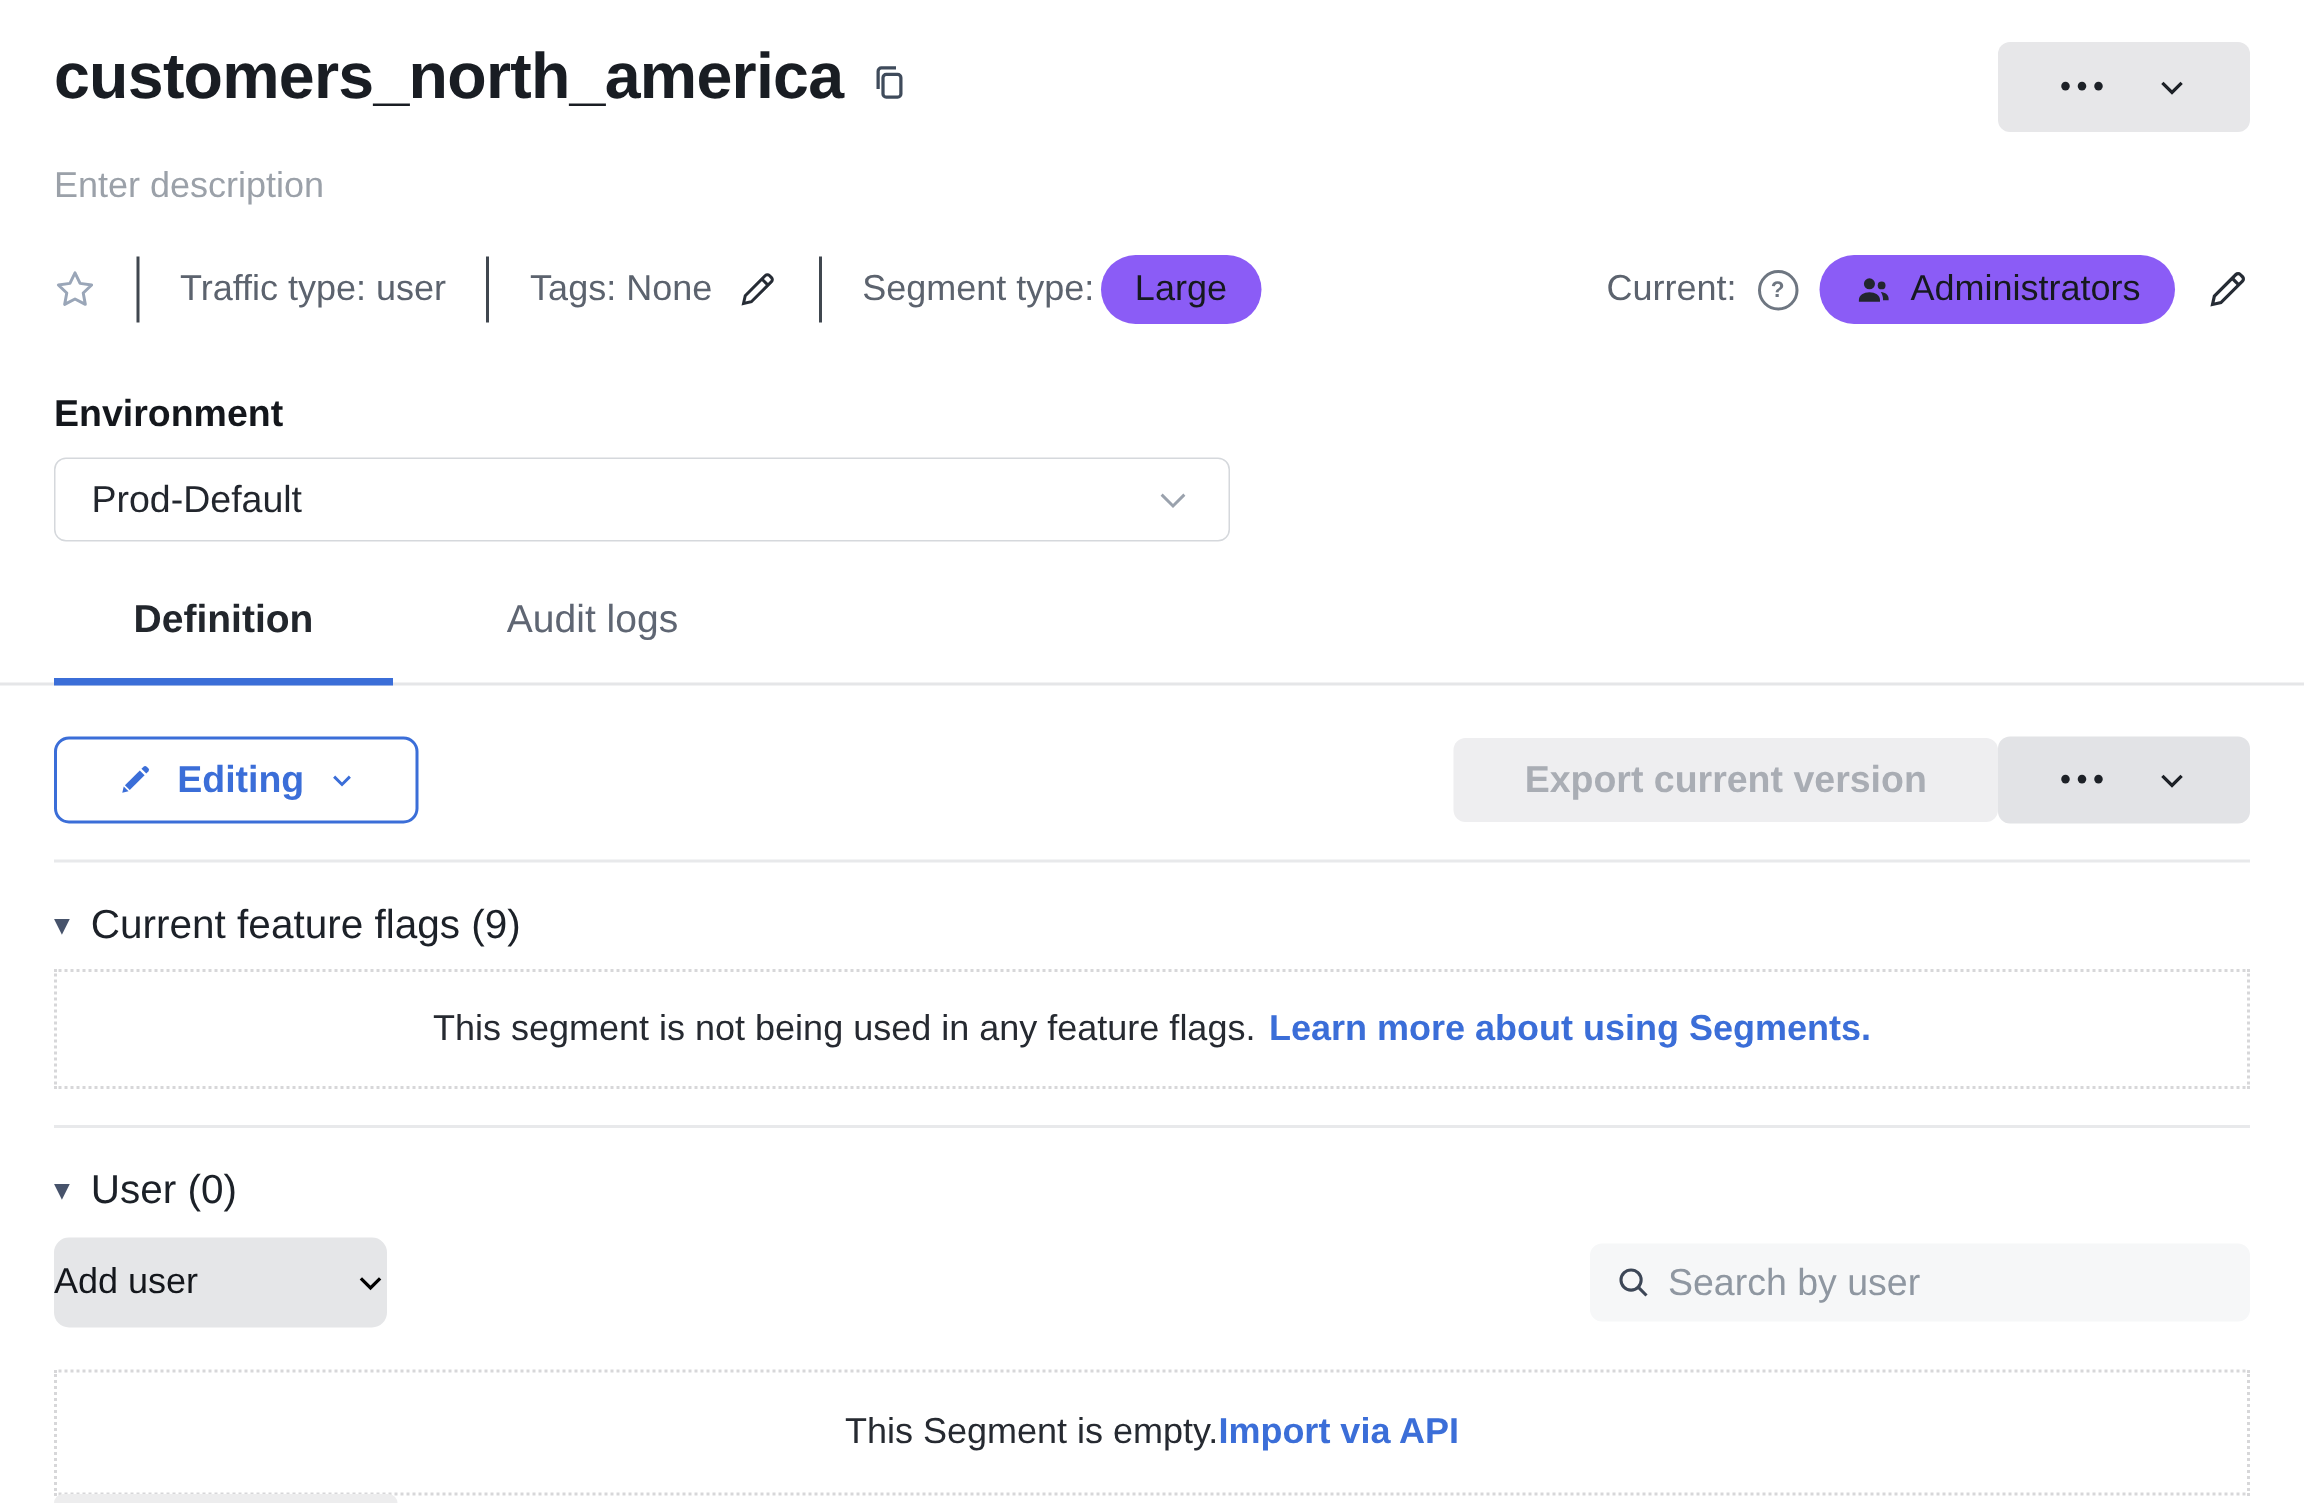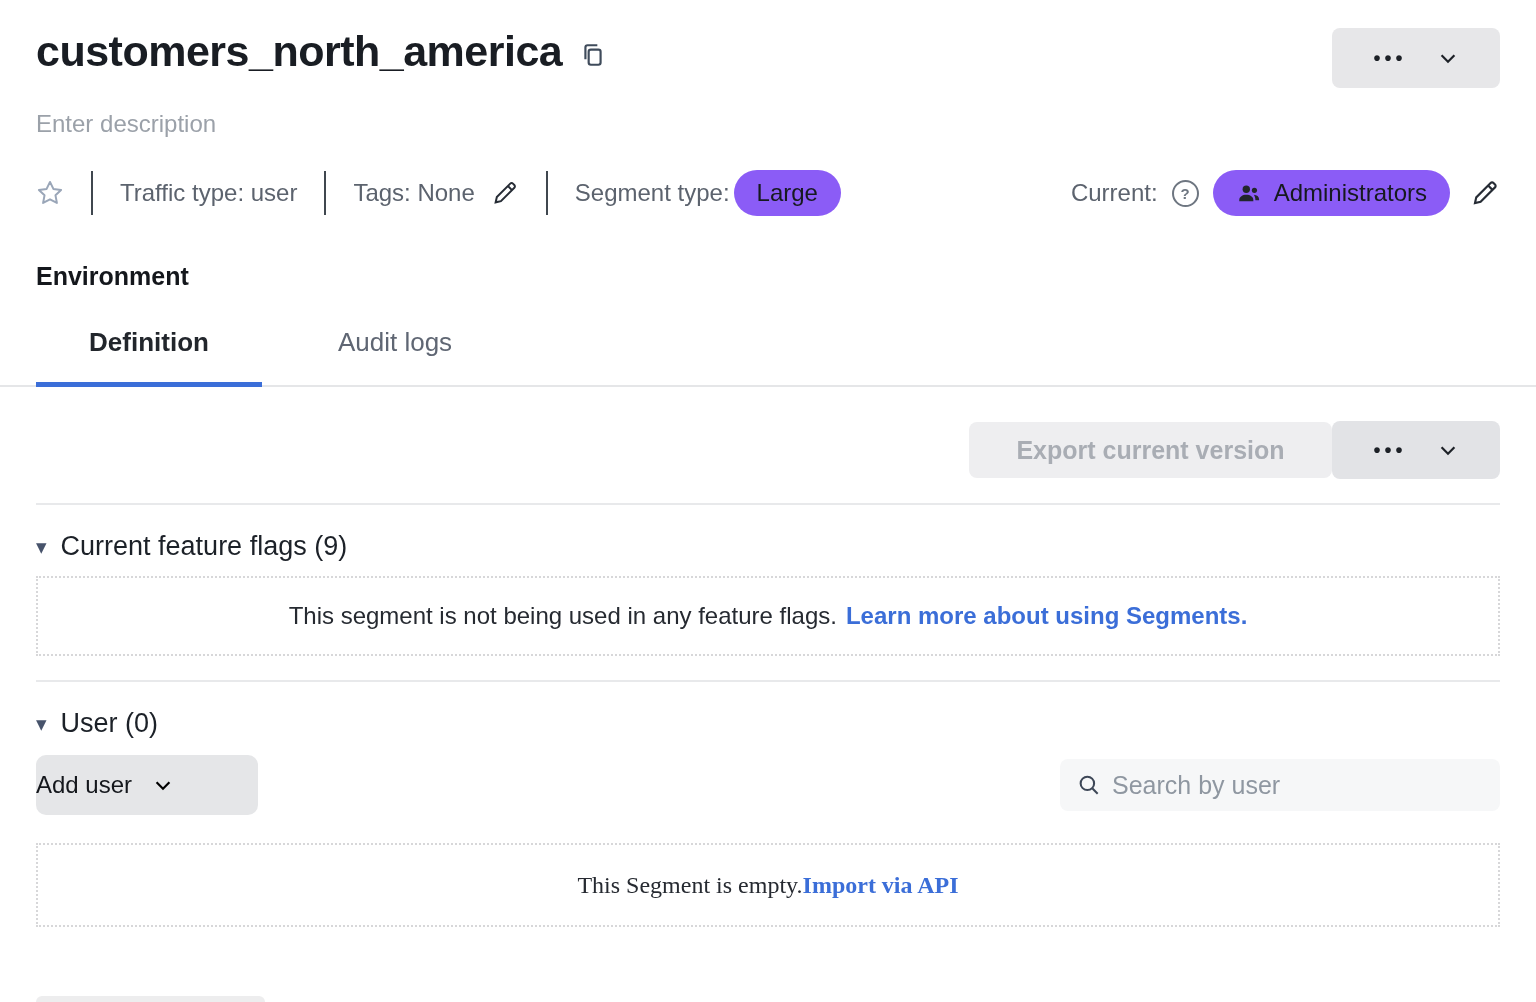--- a/index.html
+++ b/index.html
@@ -89,35 +89,35 @@
     display: flex; align-items: center; justify-content: center;
     font-size: 24px; color: #262a31;
   }
   .dotted-box .inline-link { color: #3b6ed8; font-weight: 700; cursor: pointer; }
   .gap-left { margin-left: 9px; }
 
   
   .user-controls { margin-top: 16px; display: flex; align-items: center; }
   .btn-add-user {
     width: 222px; height: 60px; background: #e5e6e8; border: none; border-radius: 10px;
-    display: flex; align-items: center; justify-content: flex-start; gap: 20px; cursor: pointer;
+    display: flex; align-items: center; justify-content: space-between; gap: 20px; cursor: pointer;
   }
   .btn-add-user .label { font-size: 24px; color: #14171c; font-family: "Liberation Sans", sans-serif; }
   .search-box {
     margin-left: auto; width: 440px; height: 52px; background: #f6f7f8; border-radius: 8px;
     display: flex; align-items: center; padding: 0 16px; gap: 10px;
   }
   .search-icon { color: #3d4757; display: flex; }
   .search-box input {
     border: none; outline: none; background: transparent; width: 100%;
     font-size: 25px; color: #b91c1c; font-family: "Liberation Sans", sans-serif;
   }
   .search-box input::placeholder { color: #8f97a1; }
 
-  .empty-users { margin-top: 28px; min-height: 84px; font-family: Liberation Serif, serif; }
+  .empty-users { margin-top: 28px; min-height: 84px; }
 
   .bottom-partial {
     position: absolute; left: 36px; bottom: 0; width: 229px; height: 6px;
     background: #ededee; border-radius: 6px 6px 0 0;
   }
   svg { display: block; }
 </style>
 </head>
 <body>
 
@@ -184,27 +184,50 @@
       <span class="pencil-icon owners-pencil">
         <svg width="30" height="30" viewBox="0 0 24 24" fill="none" stroke="currentColor" stroke-width="1.7">
           <path d="M4 20 l1-4.5 L16.5 4 a1.6 1.6 0 0 1 2.3 0 l1.2 1.2 a1.6 1.6 0 0 1 0 2.3 L8.5 19 z"></path>
           <path d="M14.5 6 l3.5 3.5"></path>
         </svg>
       </span>
     </span>
   </div>
 
   <div class="env-label">Environment</div>
+  <div class="env-select">
+    <span class="env-select-value">Prod-Default</span>
+    <span class="env-chevron">
+      <svg width="26" height="26" viewBox="0 0 24 24" fill="none" stroke="currentColor" stroke-width="1.8">
+          <path d="M5 9 l7 7 7-7"></path>
+        </svg>
+    </span>
+  </div>
 
   <div class="tabs">
     <div class="tab active">Definition</div>
     <div class="tab inactive">Audit logs</div>
   </div>
 
   <div class="toolbar">
+    <button class="btn-editing">
+      <span>
+        <svg width="24" height="24" viewBox="0 0 24 24" fill="currentColor">
+          <path d="M3.5 20.5 l1-4.2 3.2 3.2 z"></path>
+          <path d="M5.3 15.5 L15.2 5.6 l3.2 3.2 L8.5 18.7 z"></path>
+          <path d="M16.3 4.5 l1.4-1.4 a1.5 1.5 0 0 1 2.1 0 l1.1 1.1 a1.5 1.5 0 0 1 0 2.1 l-1.4 1.4 z"></path>
+        </svg>
+      </span>
+      <span class="label">Editing</span>
+      <span>
+        <svg width="18" height="18" viewBox="0 0 24 24" fill="none" stroke="currentColor" stroke-width="2.6">
+            <path d="M5 9 l7 7 7-7"></path>
+          </svg>
+      </span>
+    </button>
     <div class="toolbar-right">
       <button class="btn-export">Export current version</button>
       <button class="btn-more btn-more2">
         <span class="dots">•••</span>
         <span class="chev">
           <svg width="22" height="22" viewBox="0 0 24 24" fill="none" stroke="currentColor" stroke-width="2.4">
               <path d="M5 9 l7 7 7-7"></path>
             </svg>
         </span>
       </button>

